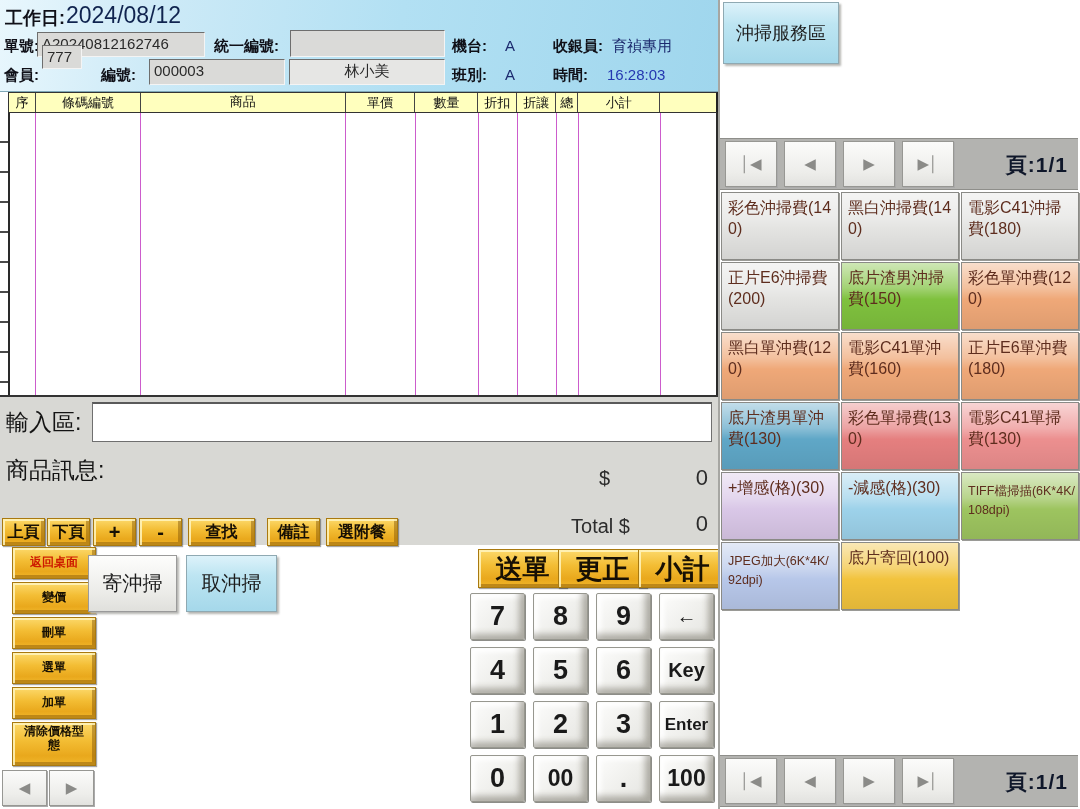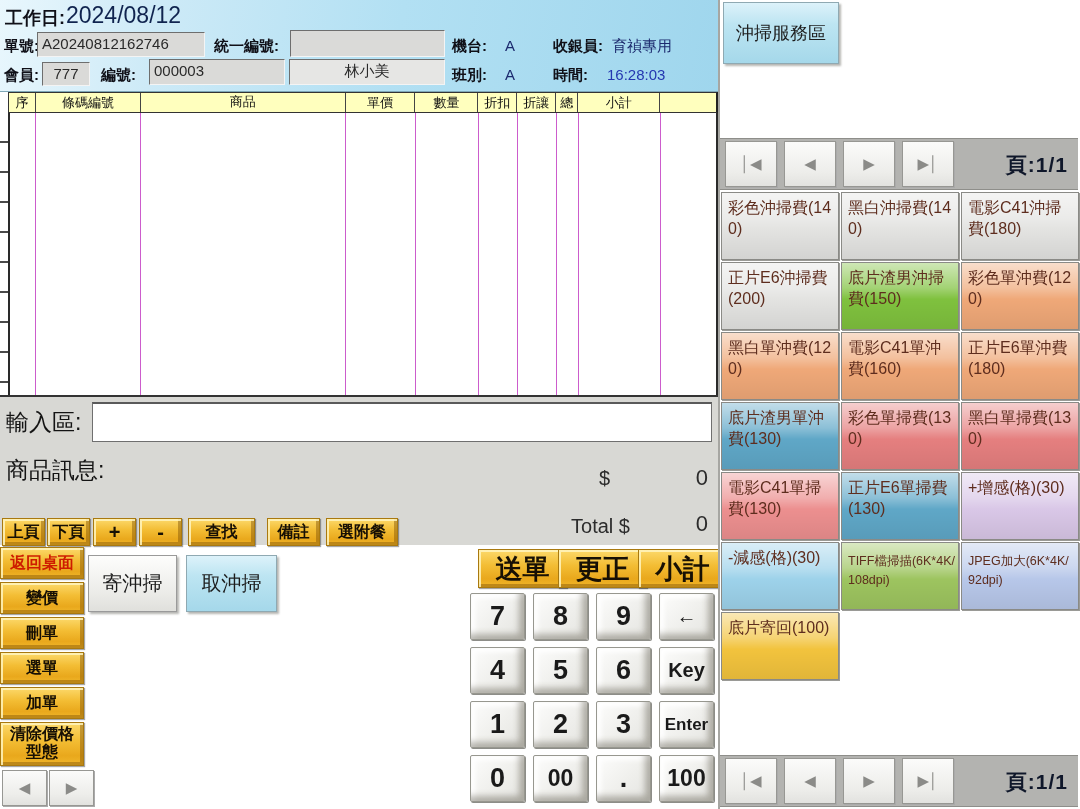--- a/index.html
+++ b/index.html
@@ -41,21 +41,21 @@
 
   
   .gold { background:linear-gradient(180deg,#fcd96b 0%,#f3bd34 42%,#e9a81c 78%,#f0b62a 100%);
     border:1px solid #a9790f; color:#171004; font-weight:bold; text-align:center;
     box-shadow:inset 2px 2px 0 rgba(255,244,190,.85), inset -3px -3px 0 rgba(128,82,4,.45), 1px 1px 1px rgba(0,0,0,.35);
     display:flex; align-items:center; justify-content:center; cursor:default; }
   #toolbar { position:absolute; left:2px; top:121px; height:28px; display:flex; }
   #toolbar .gold { height:28px; font-size:16px; }
 
   
-  .side-btn { position:absolute; left:0; width:84px; height:32px; font-size:16px; line-height:1.15; }
+  .side-btn { position:absolute; left:12px; width:84px; height:32px; font-size:12px; line-height:1.15; }
   #side-clear { top:722px; height:44px; overflow:hidden; align-items:flex-start; padding:2px 7px; }
   .red-text { color:#ce1c00; }
   .pager-btn { position:absolute; background:linear-gradient(180deg,#fbfbfa,#ededea 70%,#e2e2df);
     border:1px solid #979793; color:#8b8b88; display:flex; align-items:center; justify-content:center;
     font-size:15px; box-shadow:1px 1px 0 #aaa; }
   .bevel-white { background:linear-gradient(180deg,#fdfdfc 0%,#ededea 62%,#e0e0dc 100%);
     border:1px solid #9a9a9a; box-shadow:2px 2px 2px #b6b6b2; color:#1c1c1c; }
   .bevel-blue { background:linear-gradient(180deg,#ddf2fa 0%,#bde5f2 35%,#a5d8ea 100%);
     border:1px solid #8fa9b2; box-shadow:2px 2px 2px #b6b6b2; color:#1c1c1c; }
   .mid-btn { position:absolute; top:555px; height:57px; font-size:20px; display:flex; align-items:center; justify-content:center; }
@@ -103,21 +103,21 @@
     <span class="hlabel" style="left:4px;top:37px;">單號:</span>
     <div class="hbox" style="left:37px;top:32px;width:168px;height:25px;">A20240812162746</div>
     <span class="hlabel" style="left:214px;top:37px;">統一編號:</span>
     <div class="hbox" style="left:290px;top:30px;width:155px;height:27px;"></div>
     <span class="hlabel" style="left:452px;top:37px;">機台:</span>
     <span class="hvalue" style="left:505px;top:37px;">A</span>
     <span class="hlabel" style="left:553px;top:37px;">收銀員:</span>
     <span class="hvalue" style="left:612px;top:37px;">育禎專用</span>
 
     <span class="hlabel" style="left:4px;top:66px;">會員:</span>
-    <div class="hbox" style="left:42px;top:62px;width:48px;height:24px;text-align:center;">777</div>
+    <div class="hbox" style="left:42px;top:45px;width:40px;height:24px;">777</div>
     <span class="hlabel" style="left:101px;top:66px;">編號:</span>
     <div class="hbox" style="left:149px;top:59px;width:136px;height:26px;">000003</div>
     <div class="hbox" style="left:289px;top:59px;width:156px;height:26px;background:#e6e6e4;text-align:center;">林小美</div>
     <span class="hlabel" style="left:452px;top:66px;">班別:</span>
     <span class="hvalue" style="left:505px;top:66px;">A</span>
     <span class="hlabel" style="left:553px;top:66px;">時間:</span>
     <span class="hvalue" style="left:607px;top:66px;color:#2437b0;">16:28:03</span>
   </div>
 
   <div id="table-header">
@@ -235,23 +235,21 @@
       <div class="product-btn" style="--c: #e3e3e1;"><span>黑白沖掃費(140)</span></div>
       <div class="product-btn" style="--c: #e3e3e1;"><span>電影C41沖掃費(180)</span></div>
       <div class="product-btn" style="--c: #e3e3e1;"><span>正片E6沖掃費(200)</span></div>
       <div class="product-btn" style="--c: #7fc13e;"><span>底片渣男沖掃費(150)</span></div>
       <div class="product-btn" style="--c: #efa878;"><span>彩色單沖費(120)</span></div>
       <div class="product-btn" style="--c: #efa878;"><span>黑白單沖費(120)</span></div>
       <div class="product-btn" style="--c: #efa878;"><span>電影C41單沖費(160)</span></div>
       <div class="product-btn" style="--c: #efa878;"><span>正片E6單沖費(180)</span></div>
       <div class="product-btn" style="--c: #5fa7c7;"><span>底片渣男單沖費(130)</span></div>
       <div class="product-btn" style="--c: #e57f7f;"><span>彩色單掃費(130)</span></div>
-      <div class="product-btn" style="--c: #e57f7f;"><span>黑白單掃費(130)</span></div>
       <div class="product-btn" style="--c: #ec8f8f;"><span>電影C41單掃費(130)</span></div>
-      <div class="product-btn" style="--c: #5fa7c7;"><span>正片E6單掃費(130)</span></div>
       <div class="product-btn" style="--c: #d9c7e7;"><span>+增感(格)(30)</span></div>
       <div class="product-btn" style="--c: #9dd2ea;"><span>-減感(格)(30)</span></div>
       <div class="product-btn small" style="--c: #9dc45f;"><span>TIFF檔掃描(6K*4K/108dpi)</span></div>
       <div class="product-btn small" style="--c: #b7c7e9;"><span>JPEG加大(6K*4K/92dpi)</span></div>
       <div class="product-btn" style="--c: #f2c33d;"><span>底片寄回(100)</span></div>
     </div>
 
     <div class="pager-bar" style="top:755px;">
       <div class="pager-btn" style="left:5px;">
           <span>│◀</span>

